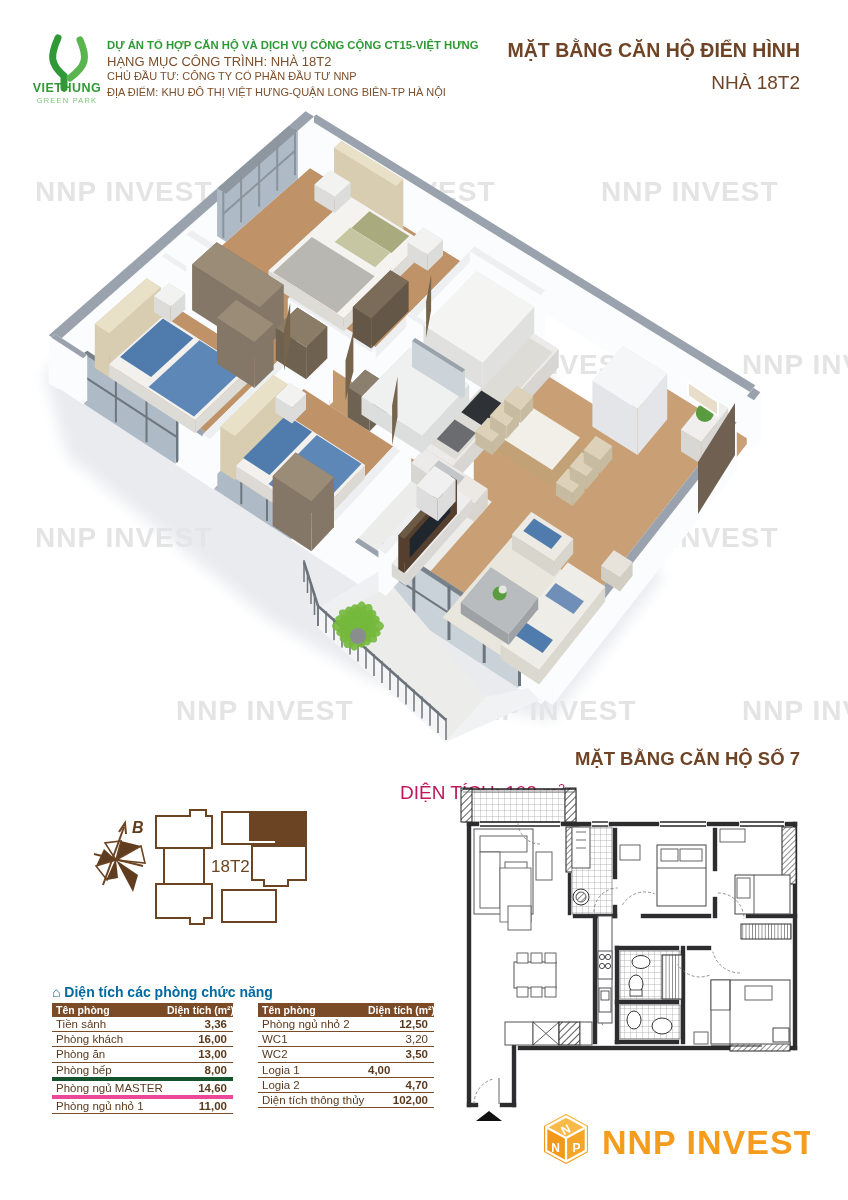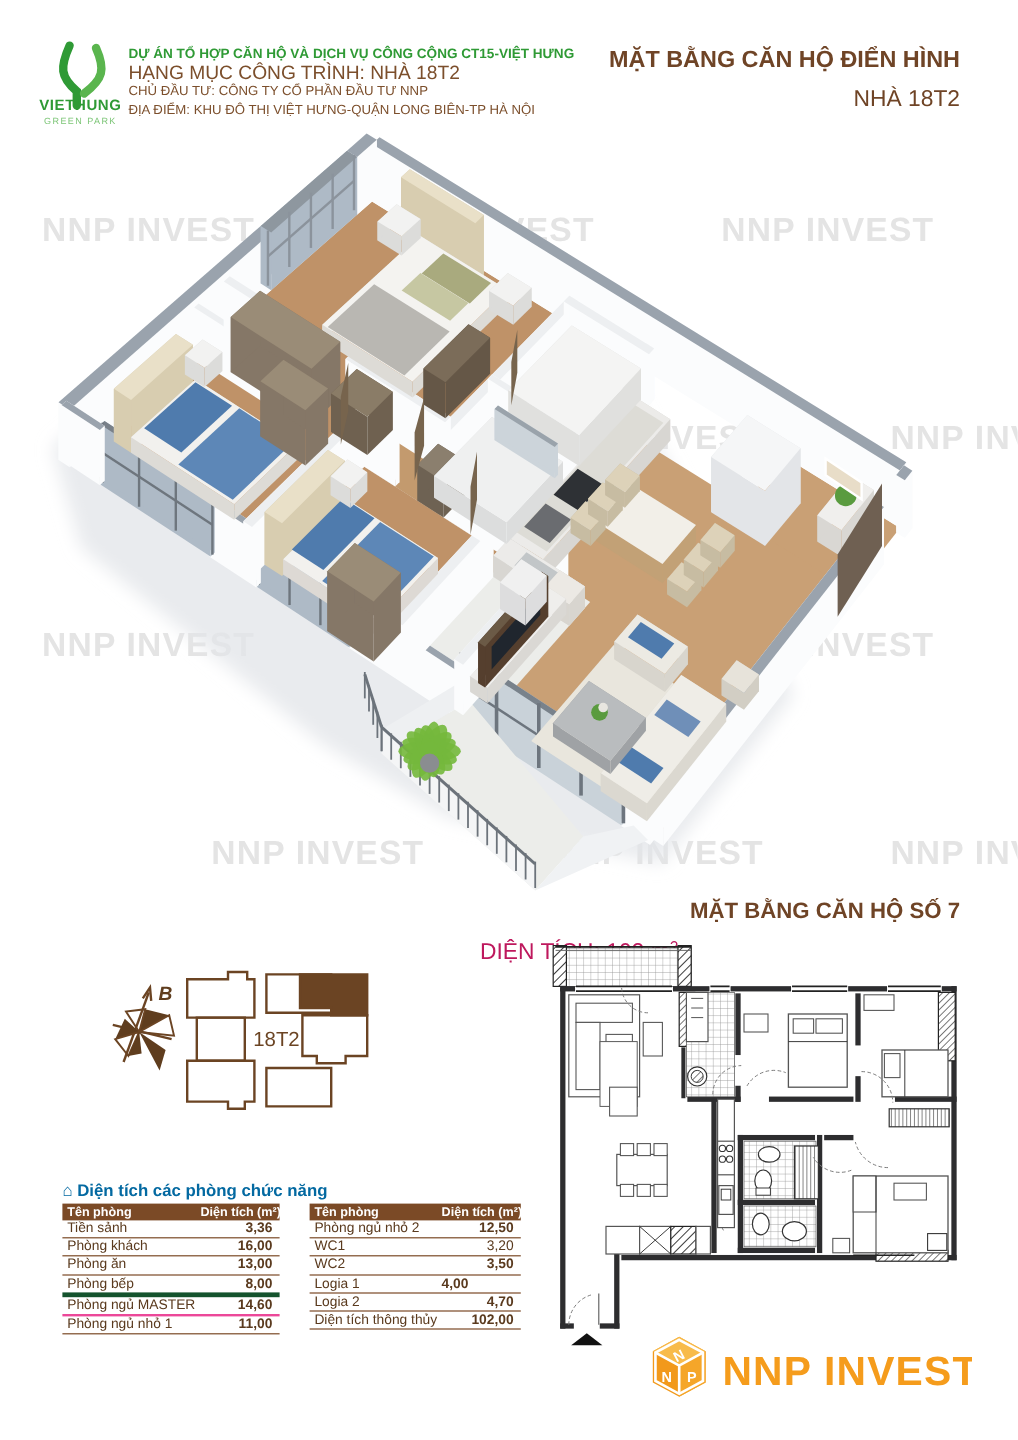--- a/index.html
+++ b/index.html
@@ -28,21 +28,21 @@
 <g fill="none" stroke="#3aa43c" stroke-width="7" stroke-linecap="round">
 <path d="M30 8 C 22 26, 22 34, 36 46 L 36 58" stroke="#2f9a35"></path>
 <path d="M52 10 C 60 28, 58 36, 42 48" stroke="#5ab54e"></path>
 </g>
 <text x="39" y="62" text-anchor="middle" font-size="12.5" font-weight="bold" fill="#2f9a35" letter-spacing="0.5">VIETHUNG</text>
 <text x="39" y="73" text-anchor="middle" font-size="7.5" fill="#7cc576" letter-spacing="1.2">GREEN PARK</text>
 </svg>
 
 <div class="abs" style="left:107px;top:38px;width:440px;line-height:15.6px">
   <div class="green" style="font-size:11.3px;font-weight:bold">DỰ ÁN TỔ HỢP CĂN HỘ VÀ DỊCH VỤ CÔNG CỘNG CT15-VIỆT HƯNG</div>
-  <div class="brown" style="font-size:16px">HẠNG MỤC CÔNG TRÌNH: NHÀ 18T2</div>
+  <div class="brown" style="font-size:13px">HẠNG MỤC CÔNG TRÌNH: NHÀ 18T2</div>
   <div class="brown" style="font-size:11px">CHỦ ĐẦU TƯ: CÔNG TY CỔ PHẦN ĐẦU TƯ NNP</div>
   <div class="brown" style="font-size:11px">ĐỊA ĐIỂM: KHU ĐÔ THỊ VIỆT HƯNG-QUẬN LONG BIÊN-TP HÀ NỘI</div>
 </div>
 
 <div class="abs" style="left:400px;top:39px;width:400px;text-align:right;color:#6f4426;font-size:19.5px;font-weight:bold">MẶT BẰNG CĂN HỘ ĐIỂN HÌNH</div>
 
 <div class="abs" style="left:500px;top:72px;width:300px;text-align:right;color:#6f4426;font-size:19px">NHÀ 18T2</div>
 
 <svg width="848" height="1200" viewBox="0 0 848 1200" style="position:absolute;left:0;top:0">
     <g filter="url(#blur1)">
@@ -669,21 +669,21 @@
         <div style="width:60px;text-align:right;font-weight:bold;padding-right:6px">16,00</div>
       </div>
       <div style="display:flex;height:14.2px;line-height:14px;border-bottom:1px solid #7b4a26">
         <div style="width:111px;padding-left:4px;white-space:nowrap">Phòng ăn</div>
         <div style="width:60px;text-align:right;font-weight:bold;padding-right:6px">13,00</div>
       </div>
       <div style="display:flex;height:14.2px;line-height:14px;border-bottom:4px solid #14532d">
         <div style="width:111px;padding-left:4px;white-space:nowrap">Phòng bếp</div>
         <div style="width:60px;text-align:right;font-weight:bold;padding-right:6px">8,00</div>
       </div>
-      <div style="display:flex;height:14.2px;line-height:14px;border-bottom:2px solid #ec4899">
+      <div style="display:flex;height:14.2px;line-height:14px;border-bottom:4px solid #ec4899">
         <div style="width:111px;padding-left:4px;white-space:nowrap">Phòng ngủ MASTER</div>
         <div style="width:60px;text-align:right;font-weight:bold;padding-right:6px">14,60</div>
       </div>
       <div style="display:flex;height:14.2px;line-height:14px;border-bottom:1px solid #7b4a26">
         <div style="width:111px;padding-left:4px;white-space:nowrap">Phòng ngủ nhỏ 1</div>
         <div style="width:60px;text-align:right;font-weight:bold;padding-right:6px">11,00</div>
       </div>
     </div>
 <div class="abs" style="left:206px;top:0;width:176px">
       <div style="background:#7b4a26;color:#fff;height:14px;line-height:14px;font-weight:bold;display:flex;font-size:10.5px">

